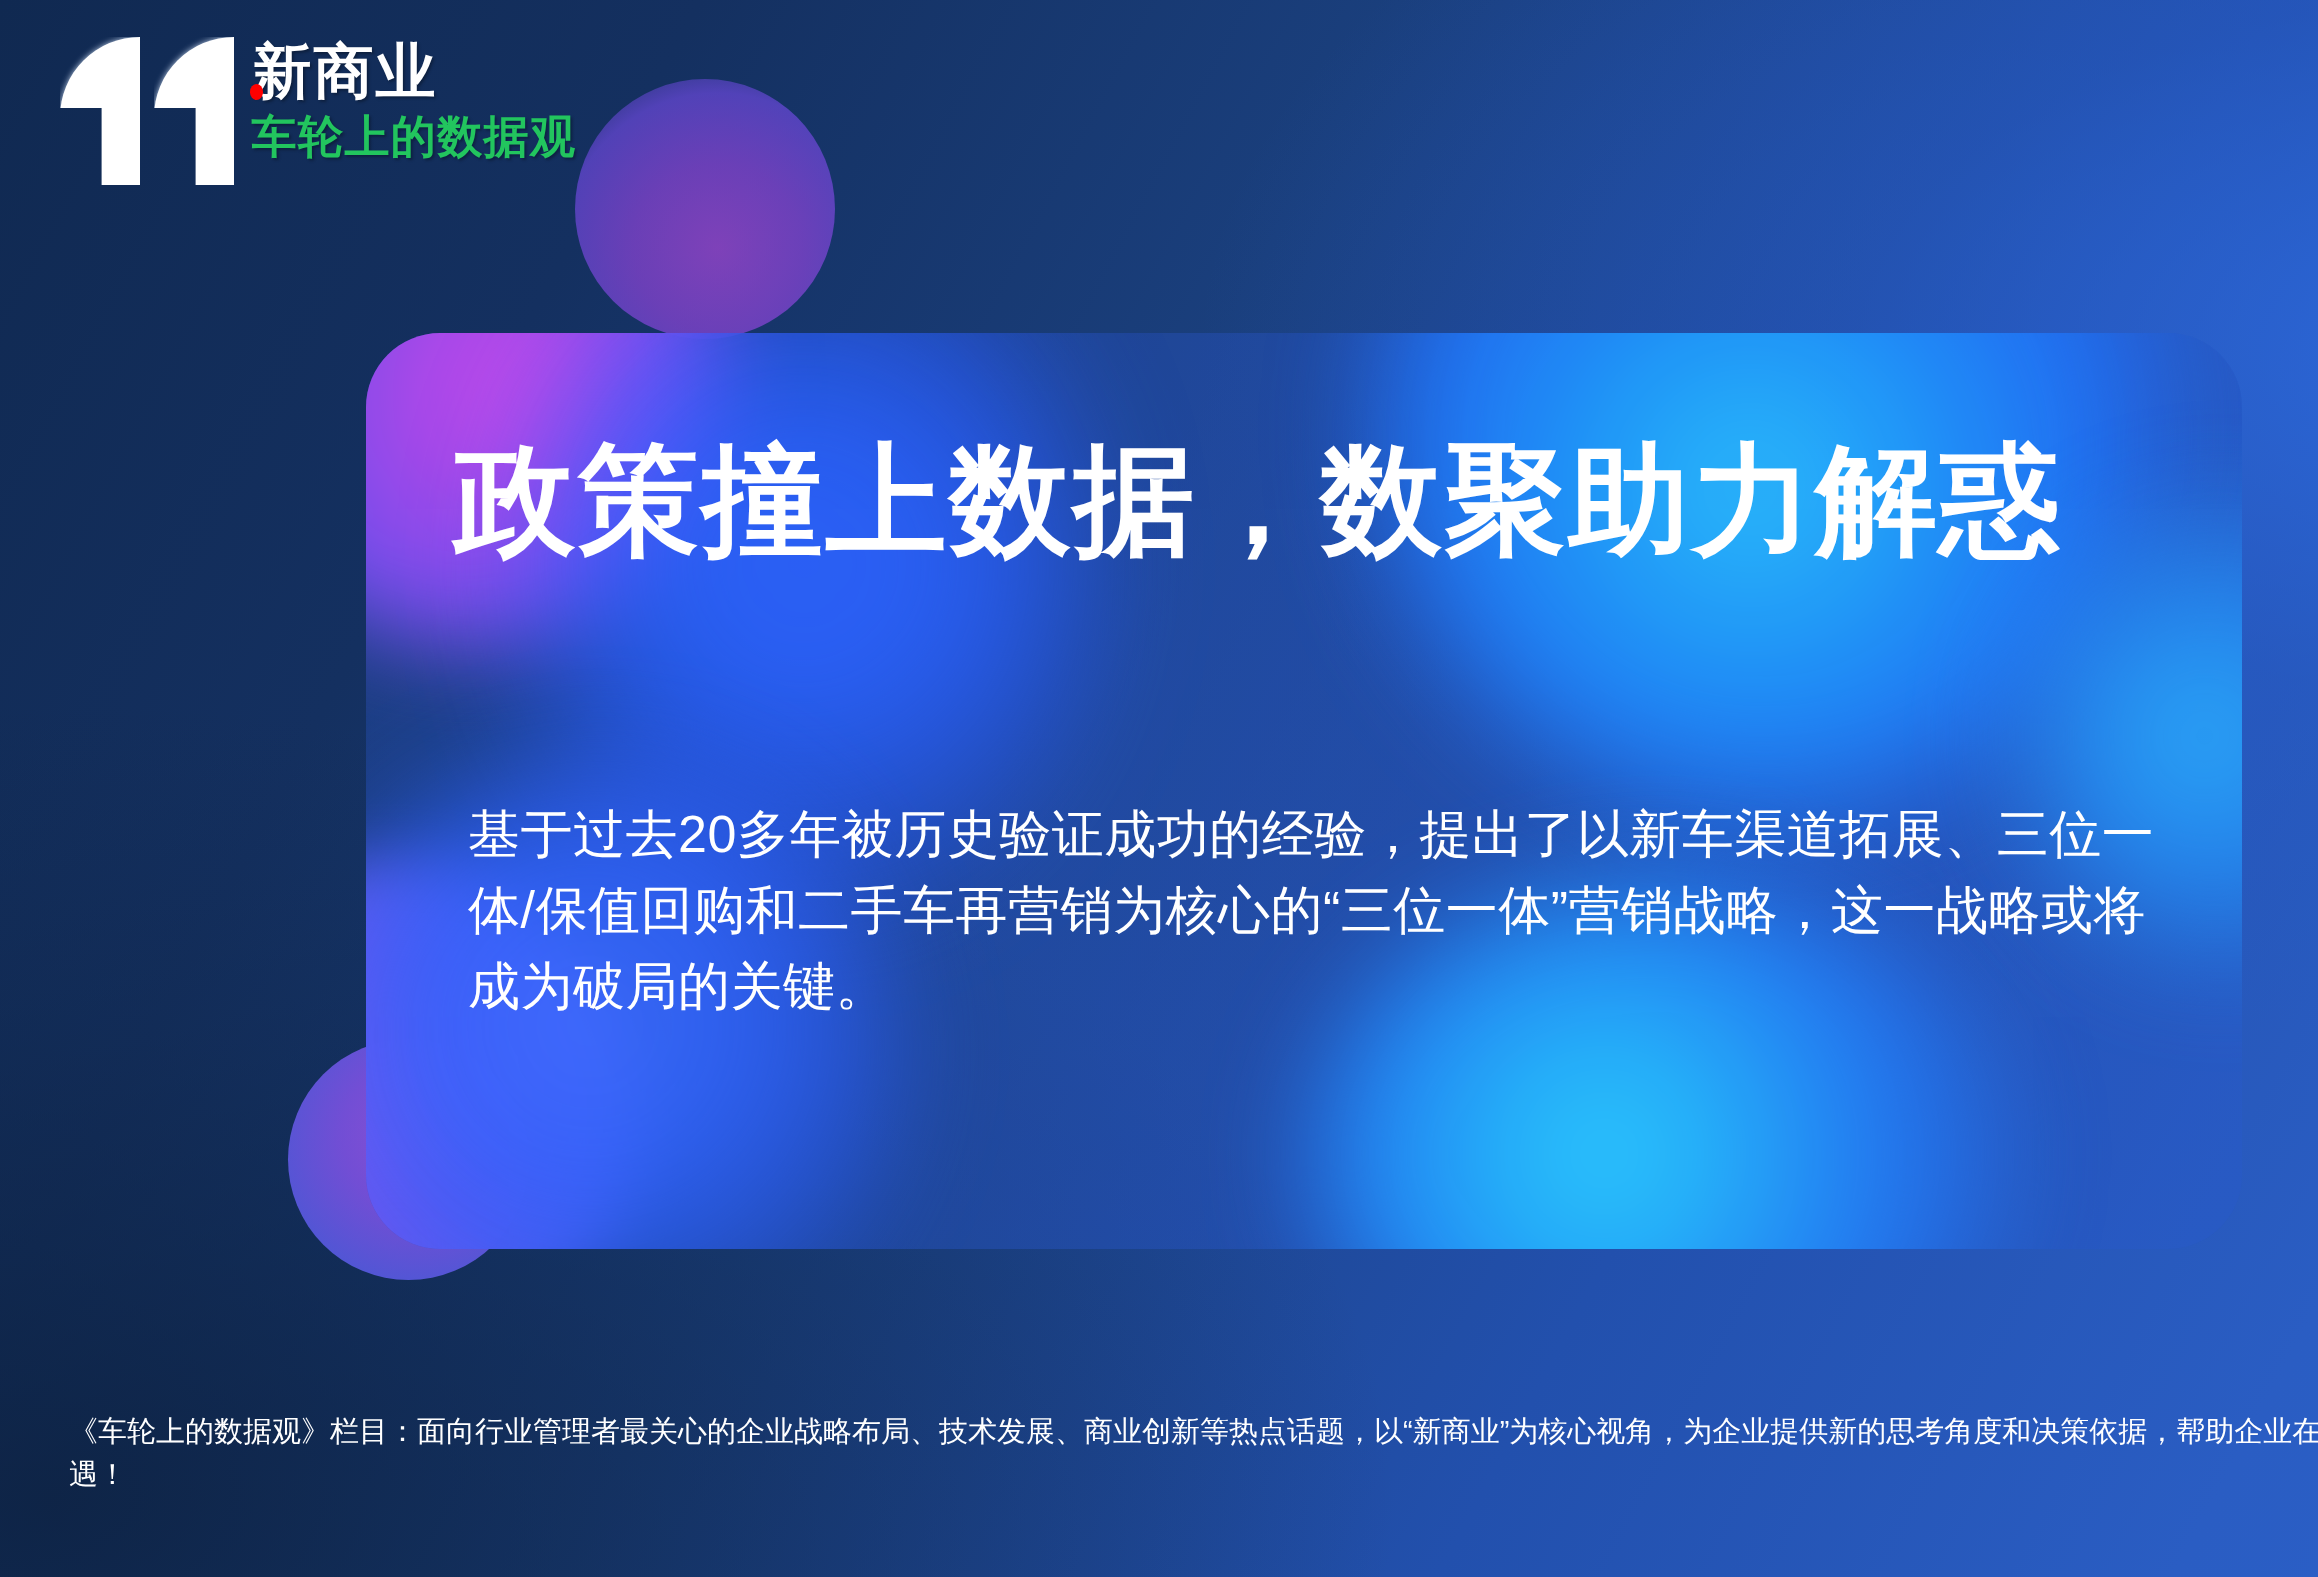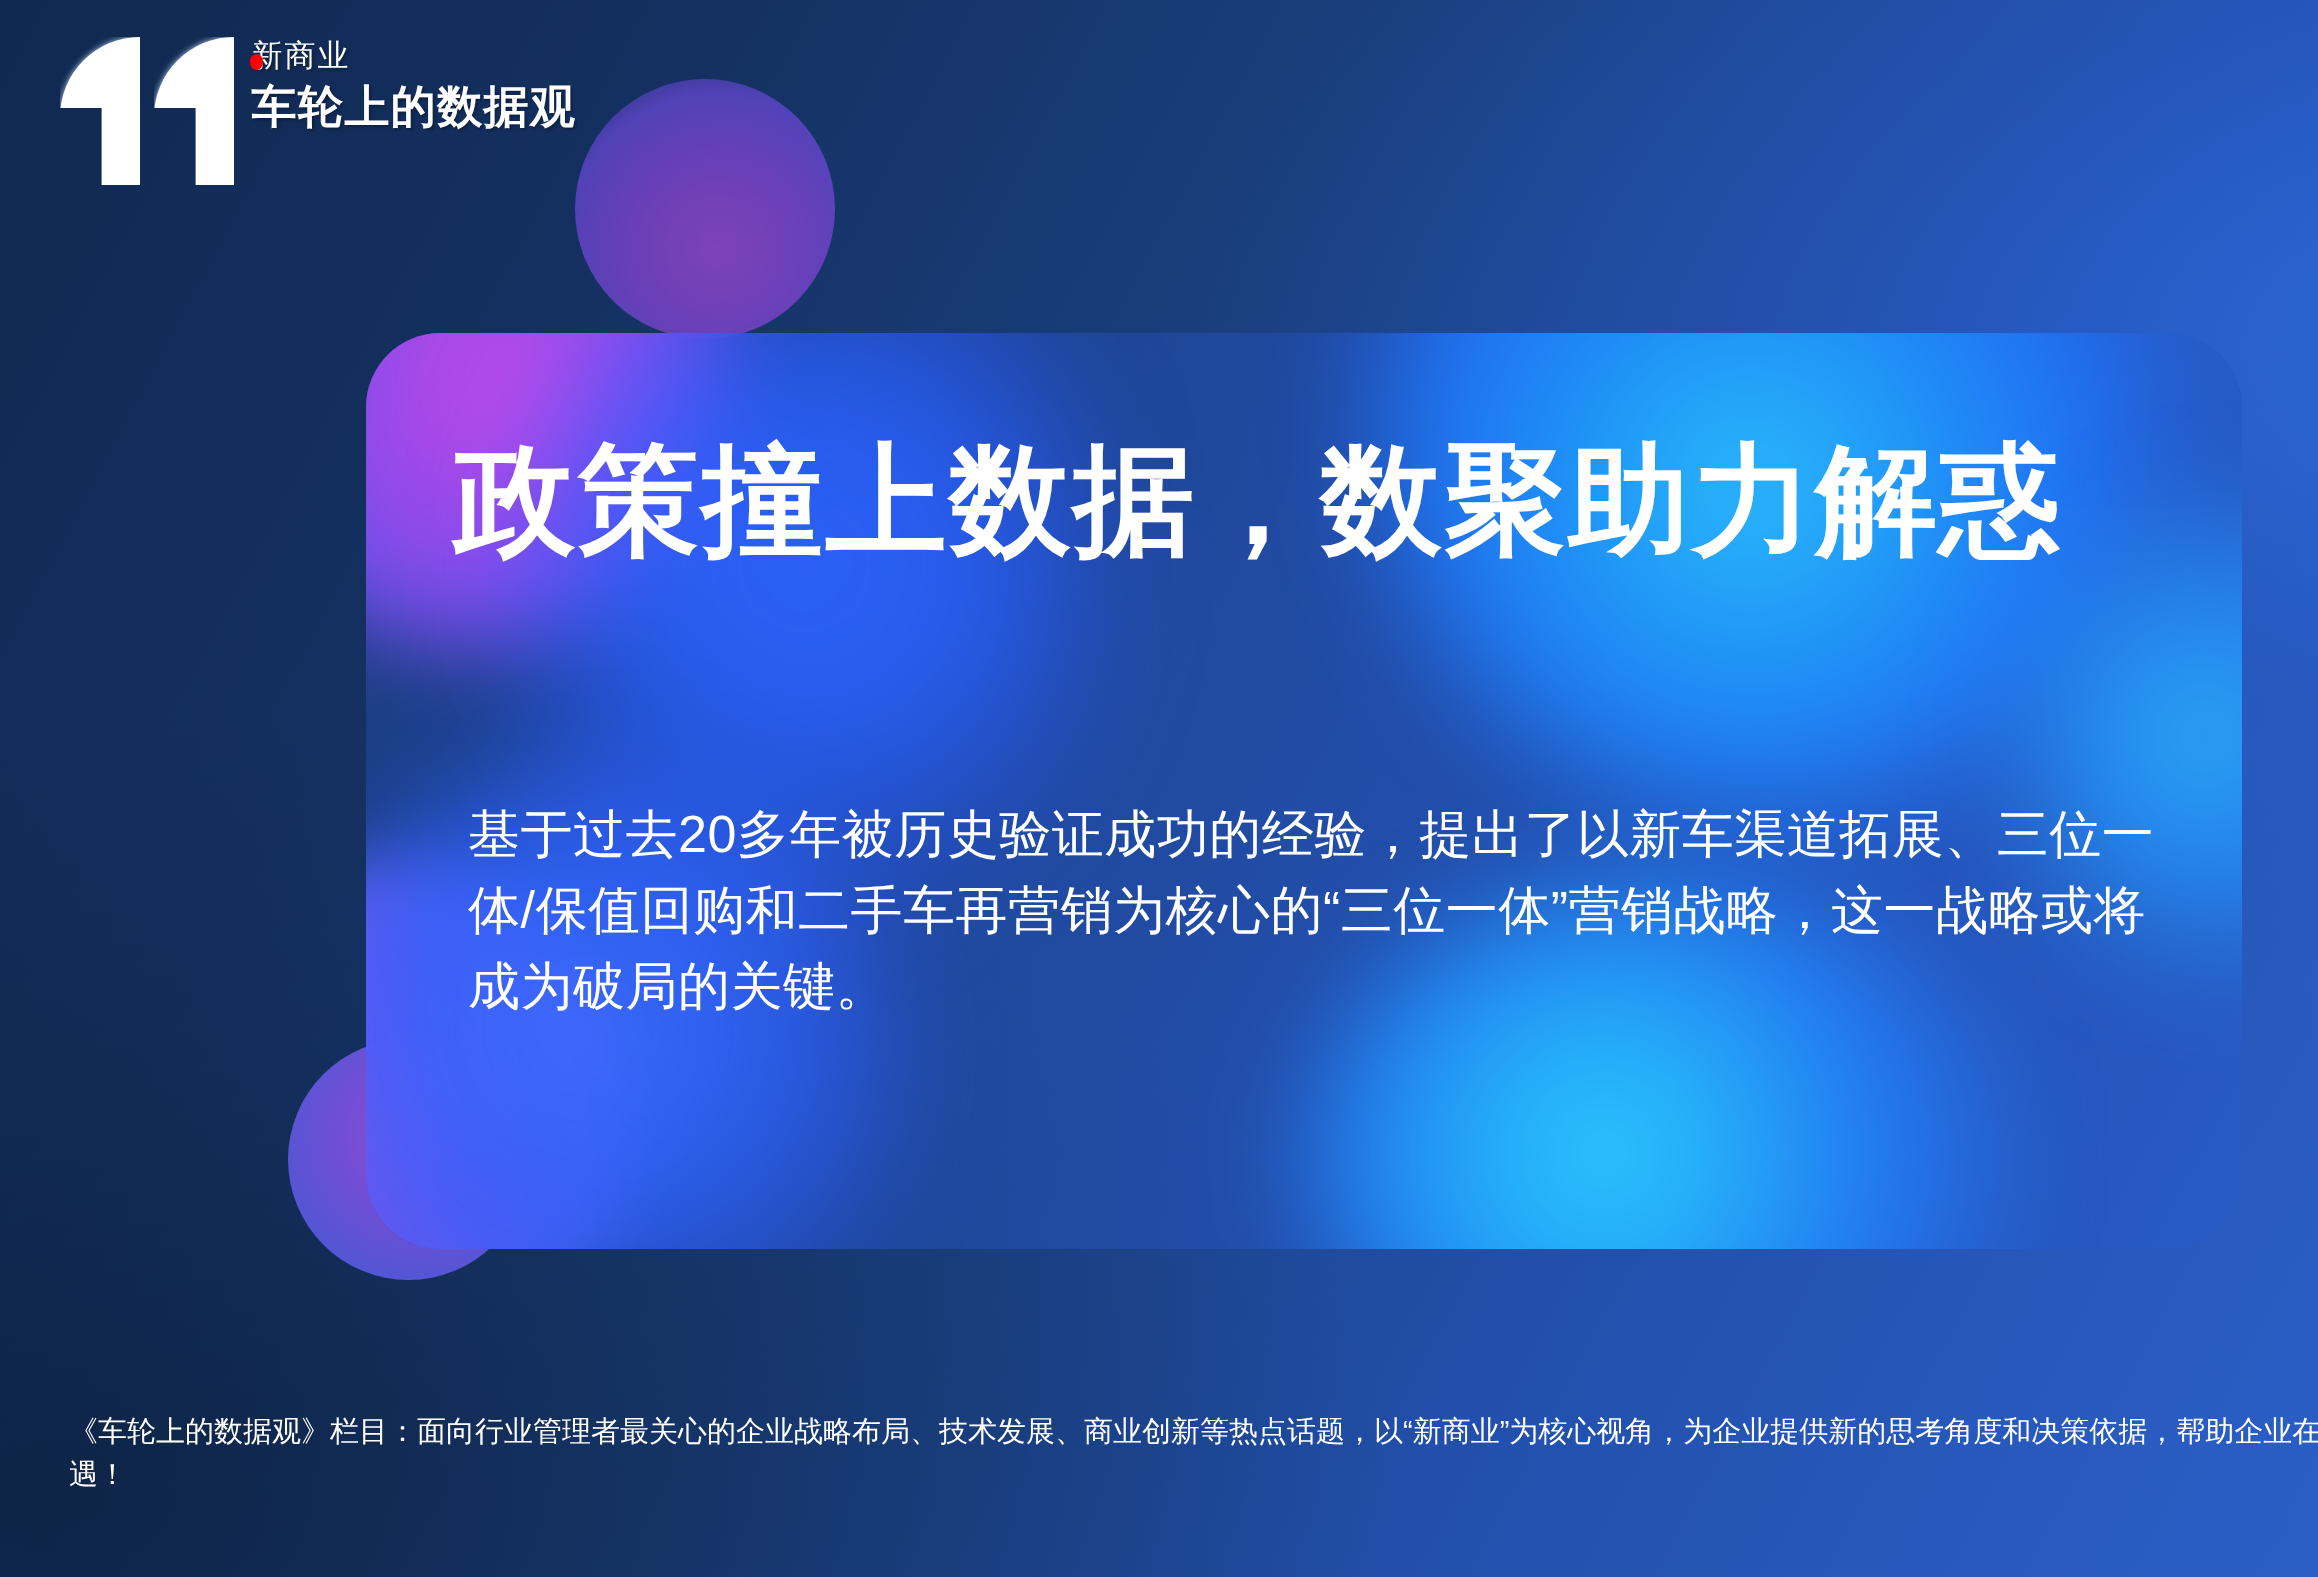--- a/index.html
+++ b/index.html
@@ -49,32 +49,32 @@
     background: #ffffff;
     border-top-left-radius: 80px;
     clip-path: polygon(0 0, 100% 0, 100% 100%, 52% 100%, 52% 48%, 0 48%);
     filter: drop-shadow(0 0 3.2px rgba(220,235,255,0.85));
   }
   .qm-part.left { left: 0; }
   .qm-part.right { left: 94px; }
 
   .logo-text { padding-top: 2.8px; position: relative; }
   .logo-line1 {
-    font-size: 31px; font-weight: 400; color:#fff;
+    font-size: 60px; font-weight: 700; color:#fff;
     letter-spacing: 1.9px; line-height: 1.05;
     text-shadow: 1.9px 2.3px 2.8px rgba(0,0,0,0.30);
     position: relative; white-space: nowrap;
   }
   .logo-dot {
     position: absolute; left: -1.9px; bottom: 2.8px;
     width: 13.4px; height: 16px; border-radius: 50%;
     background: #ff0000;
   }
   .logo-line2 {
-    font-size: 45px; font-weight: 700; color:#ffffff;
+    font-size: 45px; font-weight: 700; color:#22c55e;
     letter-spacing: 1.4px; line-height: 1.05;
     margin-top: 10.2px; white-space: nowrap;
     text-shadow: 1.9px 2.3px 2.8px rgba(0,0,0,0.30);
   }
 
   
   .card {
     position: absolute;
     left: 366px; top: 333px;
     width: 1876px; height: 916px;

